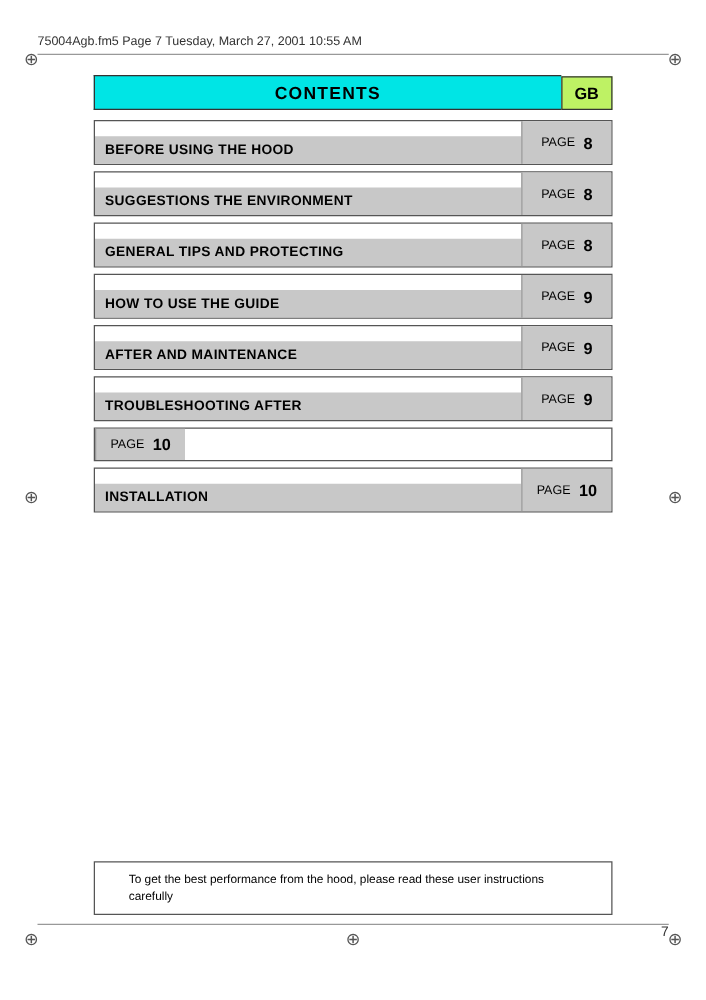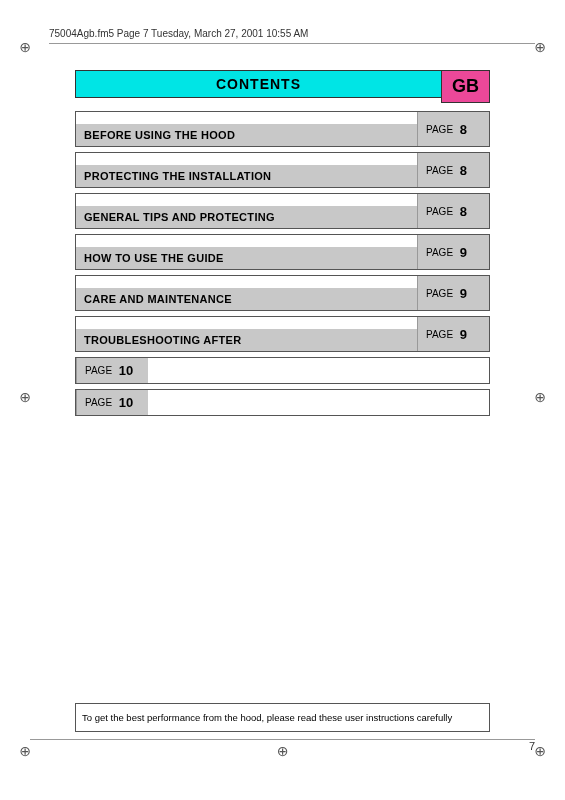--- a/index.html
+++ b/index.html
@@ -26,21 +26,20 @@
       top: 28px;
       left: 30px;
       right: 30px;
       display: flex;
       align-items: center;
       justify-content: space-between;
       font-size: 10px;
       color: #333;
       border-bottom: 1px solid #999;
       padding-bottom: 4px;
-      margin-left: 19px;
     }
 
     
     .cross {
       position: absolute;
       width: 14px;
       height: 14px;
       display: flex;
       align-items: center;
       justify-content: center;
@@ -59,42 +58,41 @@
     .content-area {
       position: absolute;
       top: 60px;
       left: 75px;
       right: 75px;
     }
 
     
     .contents-header {
       display: flex;
-      align-items: flex-start;
+      align-items: flex-end;
       margin-bottom: 8px;
-      margin-top: 10px;
     }
 
     .contents-title {
       background: #00e5e5;
       flex: 1;
       text-align: center;
       font-weight: bold;
       font-size: 14px;
       color: #000;
       padding: 5px 8px;
       border: 1.5px solid #333;
       border-right: none;
       letter-spacing: 1px;
     }
 
     .contents-gb {
-      background: #ec4899;
-      font-weight: bold;
-      font-size: 18px;
+      background: #bef264;
+      font-weight: bold;
+      font-size: 13px;
       color: #000;
       padding: 5px 10px;
       border: 1.5px solid #333;
       display: flex;
       align-items: center;
       justify-content: center;
       min-width: 36px;
     }
 
     
@@ -118,40 +116,40 @@
       margin-top: 12px;
     }
 
     .toc-page {
       background: #c8c8c8;
       font-size: 10px;
       color: #000;
       padding: 5px 8px;
       display: flex;
       align-items: center;
-      justify-content: flex-start;
+      justify-content: center;
       white-space: nowrap;
       border-left: 1px solid #999;
       min-width: 72px;
     }
 
     .toc-page .page-num {
       font-weight: bold;
       font-size: 13px;
       margin-left: 4px;
     }
 
     
     .footer-note {
       position: absolute;
       bottom: 68px;
       left: 75px;
       right: 75px;
       border: 1.5px solid #555;
-      padding: 7px 6px;
+      padding: 7px 27px;
       font-size: 9.5px;
       color: #000;
       background: #fff;
       text-align: left;
       line-height: 1.4;
     }
 
     
     .page-number {
       position: absolute;
@@ -196,61 +194,62 @@
 
     <div id="toc-container">
         <div class="toc-row">
       <div class="toc-label">BEFORE USING THE HOOD</div>
       <div class="toc-page">
         <span>PAGE&nbsp;</span>
         <span class="page-num">8</span>
       </div>
     </div>
         <div class="toc-row">
-      <div class="toc-label">PROTECTING THE INSTALLATION</div>
+      <div class="toc-label">SUGGESTIONS THE ENVIRONMENT</div>
       <div class="toc-page">
         <span>PAGE&nbsp;</span>
         <span class="page-num">8</span>
       </div>
     </div>
         <div class="toc-row">
       <div class="toc-label">GENERAL TIPS AND PROTECTING</div>
       <div class="toc-page">
         <span>PAGE&nbsp;</span>
         <span class="page-num">8</span>
       </div>
     </div>
         <div class="toc-row">
       <div class="toc-label">HOW TO USE THE GUIDE</div>
       <div class="toc-page">
         <span>PAGE&nbsp;</span>
         <span class="page-num">9</span>
       </div>
     </div>
         <div class="toc-row">
-      <div class="toc-label">CARE AND MAINTENANCE</div>
+      <div class="toc-label">AFTER AND MAINTENANCE</div>
       <div class="toc-page">
         <span>PAGE&nbsp;</span>
         <span class="page-num">9</span>
       </div>
     </div>
         <div class="toc-row">
       <div class="toc-label">TROUBLESHOOTING AFTER</div>
       <div class="toc-page">
         <span>PAGE&nbsp;</span>
         <span class="page-num">9</span>
       </div>
     </div>
         <div class="toc-row">
       <div class="toc-page">
         <span>PAGE&nbsp;</span>
         <span class="page-num">10</span>
       </div>
     </div>
         <div class="toc-row">
+      <div class="toc-label">INSTALLATION</div>
       <div class="toc-page">
         <span>PAGE&nbsp;</span>
         <span class="page-num">10</span>
       </div>
     </div>
       </div>
 
   </div>
 
   <div class="footer-line"></div>

